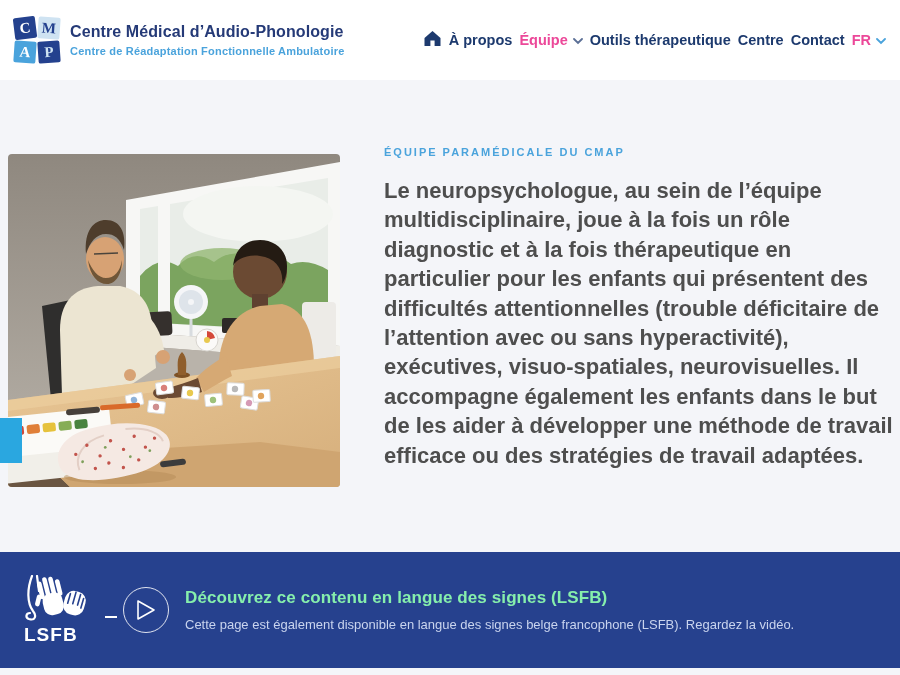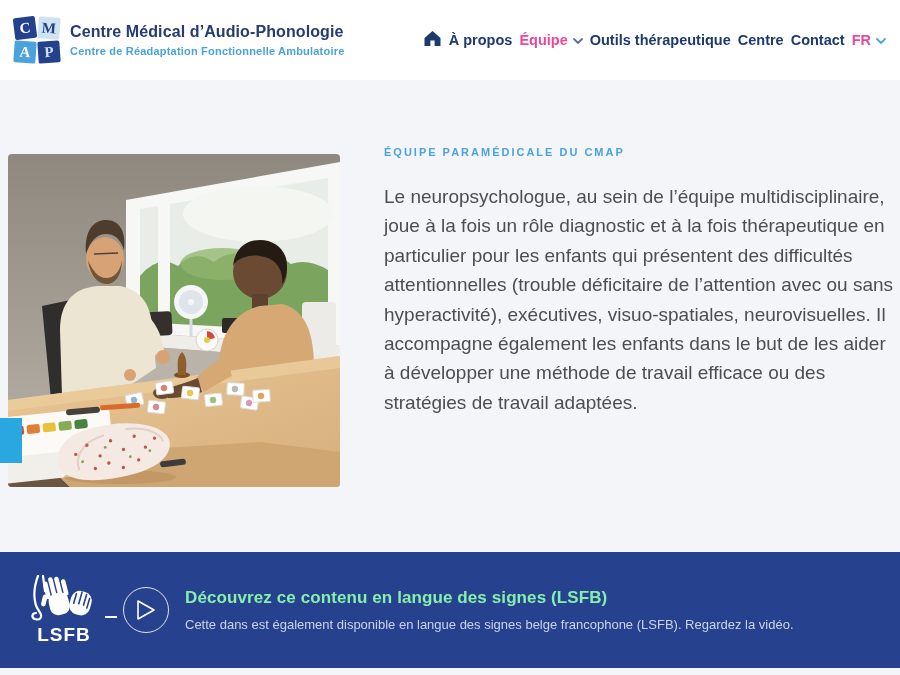--- a/index.html
+++ b/index.html
@@ -32,25 +32,25 @@
   
   .photo { position:absolute; left:8px; top:154px; width:332px; height:333px; border-radius:4px; overflow:hidden; z-index:2; }
   .photo svg { display:block; width:100%; height:100%; }
   .accent-square { position:absolute; left:0; top:418px; width:22px; height:45px; background:#2aa7e0; z-index:3; }
 
   .content { position:absolute; left:384px; top:146px; width:510px; z-index:2; }
   .eyebrow { font-size:11px; font-weight:700; letter-spacing:2px; color:#4aa3dc; }
   .title-row { display:flex; align-items:center; gap:10px; margin-top:11px; }
   .head-icon { width:84px; height:84px; flex:none; }
   h1.page-title { font-size:40px; font-weight:700; color:#24418e; letter-spacing:-.3px; }
-  .para { margin-top:24px; font-size:19px; line-height:29.4px; color:#4e4e4e; }
+  .para { margin-top:18px; font-size:22px; line-height:29.4px; color:#4e4e4e;font-weight:bold; }
 
   
   .banner { position:absolute; left:0; top:552px; width:900px; height:116px; background:#26418e; display:flex; align-items:center; padding-left:24px; z-index:5; }
-  .lsfb { display:flex; flex-direction:column; align-items:center; width:80px; flex:none; cursor:pointer; }
+  .lsfb { display:flex; flex-direction:column; width:80px; flex:none; cursor:pointer; }
   .lsfb-label { color:#fff; font-weight:800; font-size:19px; letter-spacing:1px; margin-top:1px; }
   .dash { width:12px; height:2px; background:#fff; margin:14px 3px 0 1px; flex:none; }
   .play { width:46px; height:46px; border-radius:50%; border:1.5px solid rgba(255,255,255,.85); display:flex; align-items:center; justify-content:center; margin-left:3px; flex:none; cursor:pointer; background:transparent; }
   .banner-text { margin-left:16px; }
   .banner-h { color:#86efac; font-size:17px; font-weight:700; letter-spacing:.1px; }
   .banner-s { color:#c9d4ee; font-size:13px; margin-top:9px; }
 </style>
 </head>
 <body>
 
@@ -278,15 +278,15 @@
     <span class="lsfb-label">LSFB</span>
   </div>
   <div class="dash"></div>
   <button class="play">
     <svg width="20" height="22" viewBox="0 0 20 22">
       <polygon points="2,2 2,20 18,11" fill="none" stroke="#fff" stroke-width="1.6" stroke-linejoin="round"></polygon>
     </svg>
   </button>
   <div class="banner-text">
     <div class="banner-h">Découvrez ce contenu en langue des signes (LSFB)</div>
-    <div class="banner-s">Cette dans est également disponible en langue des signes belge francophone (LSFB). Regardez la vidéo.</div>
+    <div class="banner-s">Cette page est également disponible en langue des signes belge francophone (LSFB). Regardez la vidéo.</div>
   </div>
 </section>
 
 </body></html>

